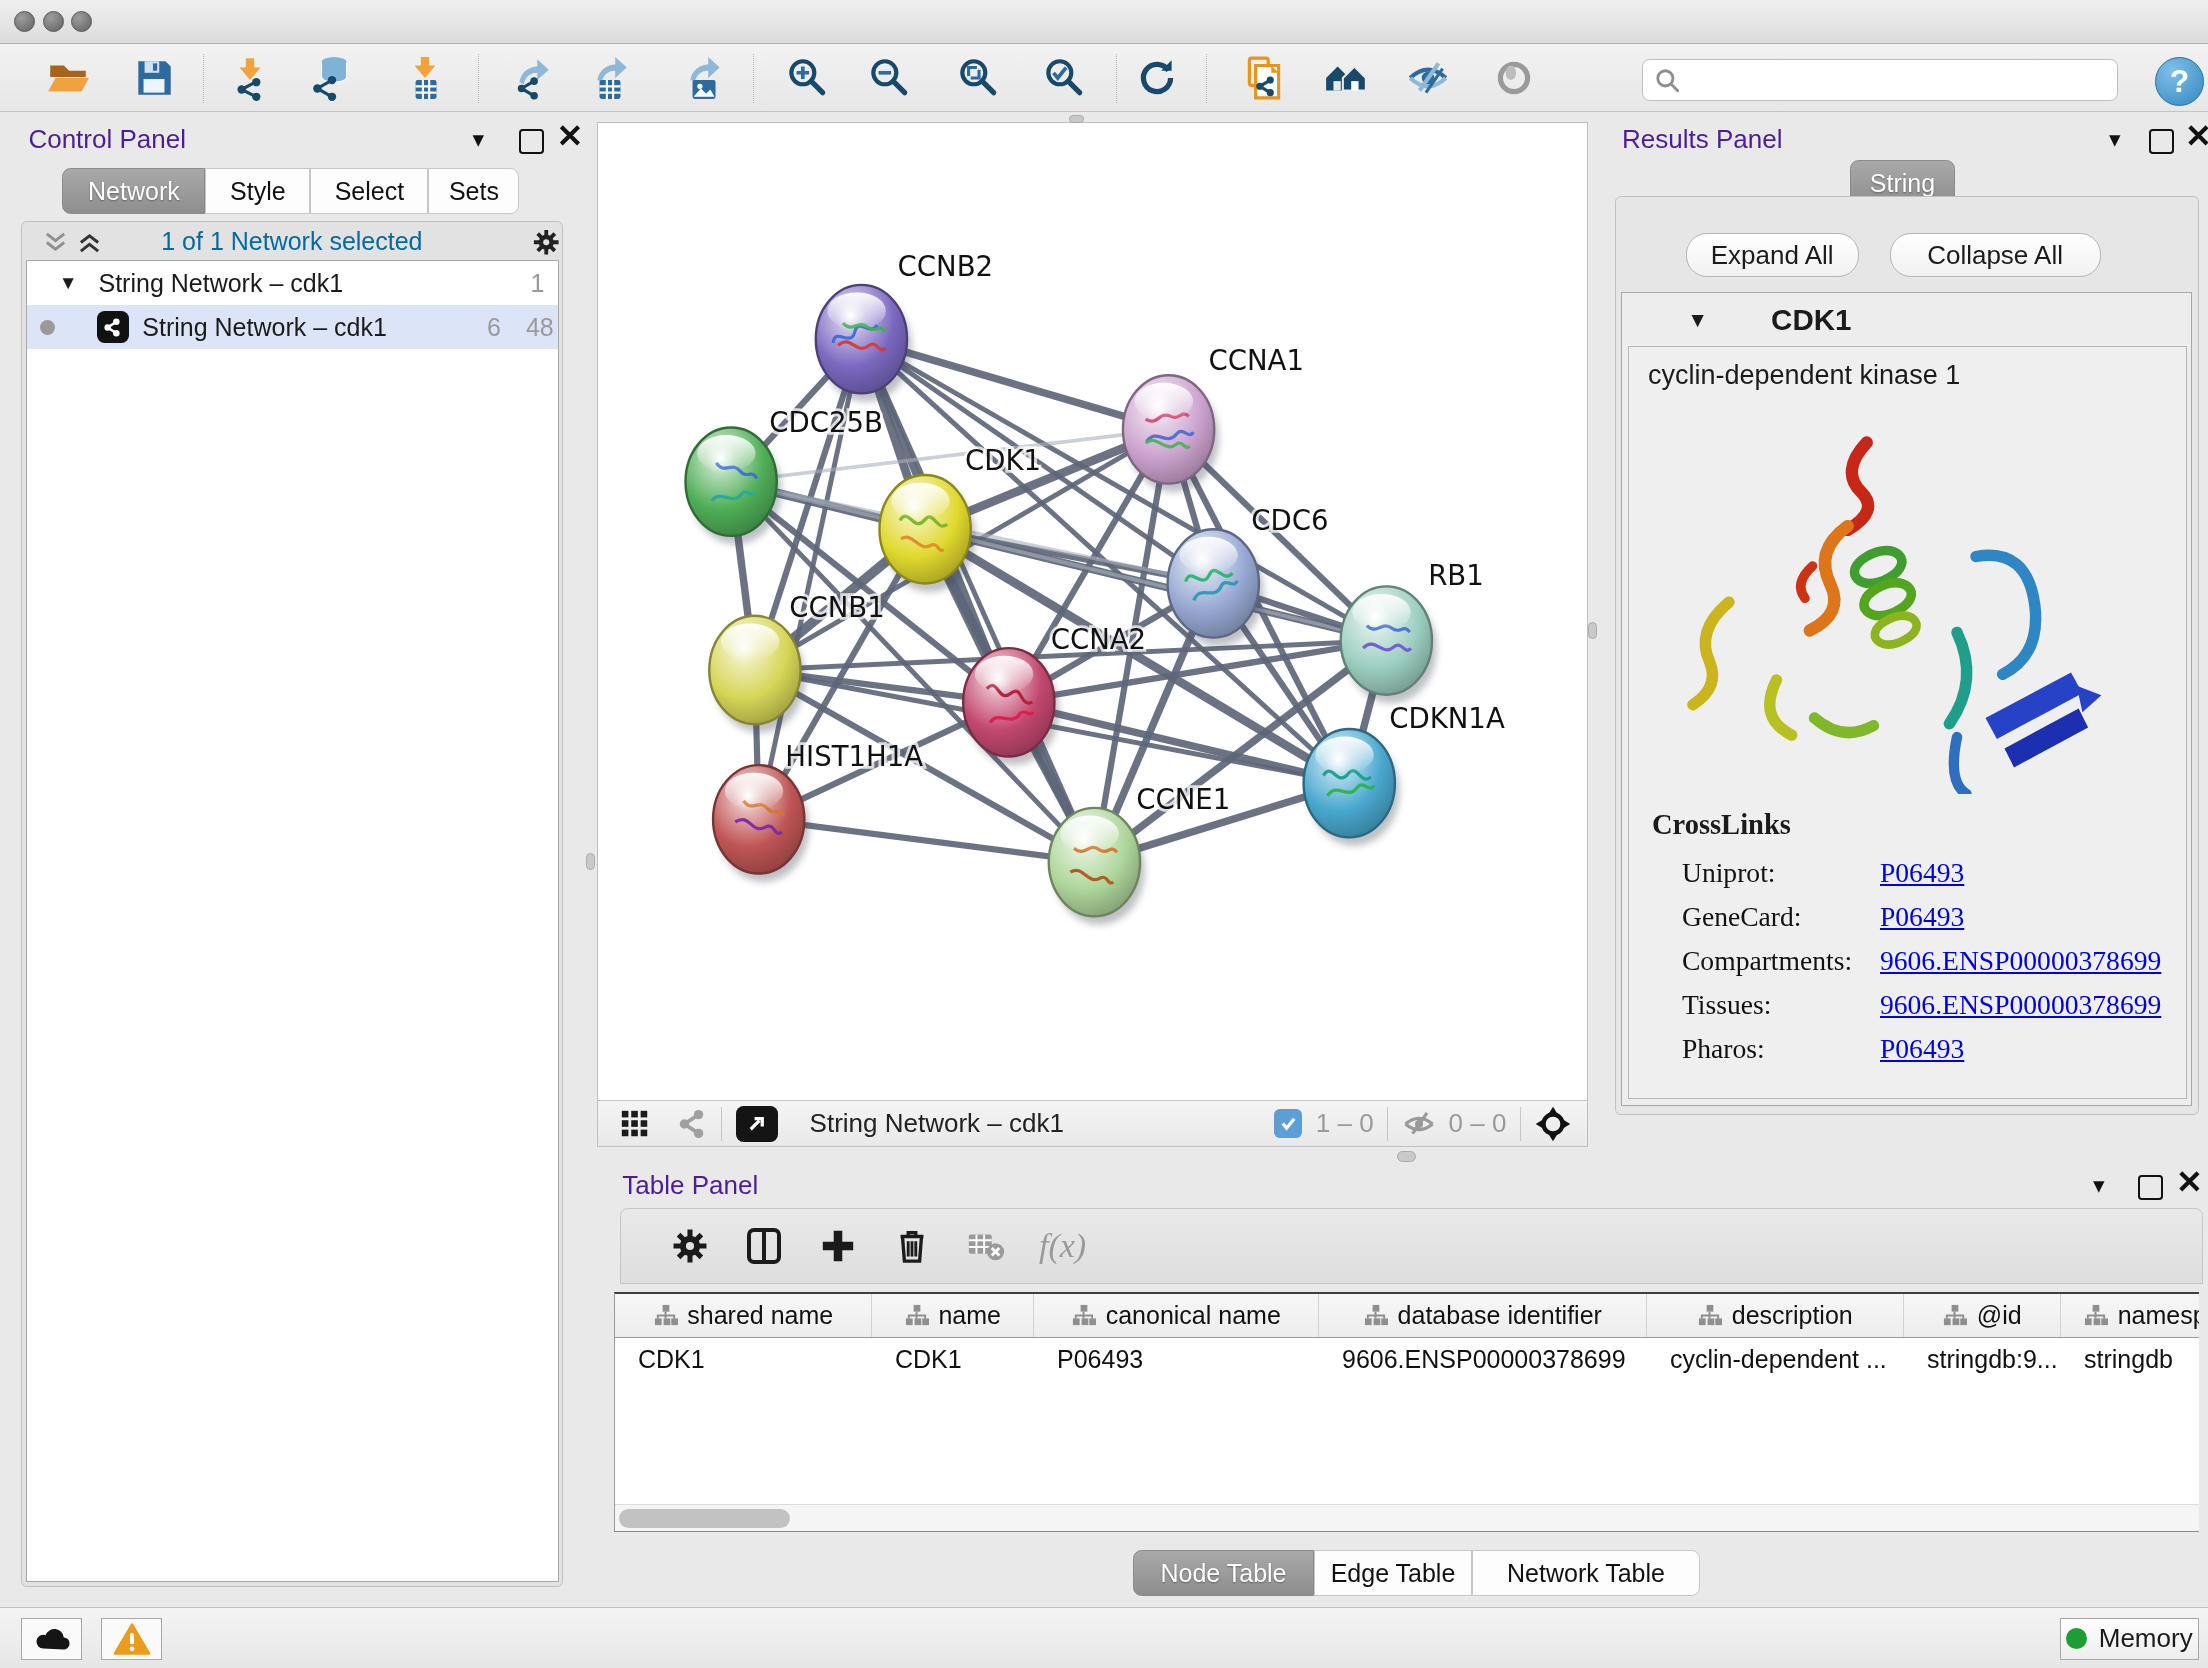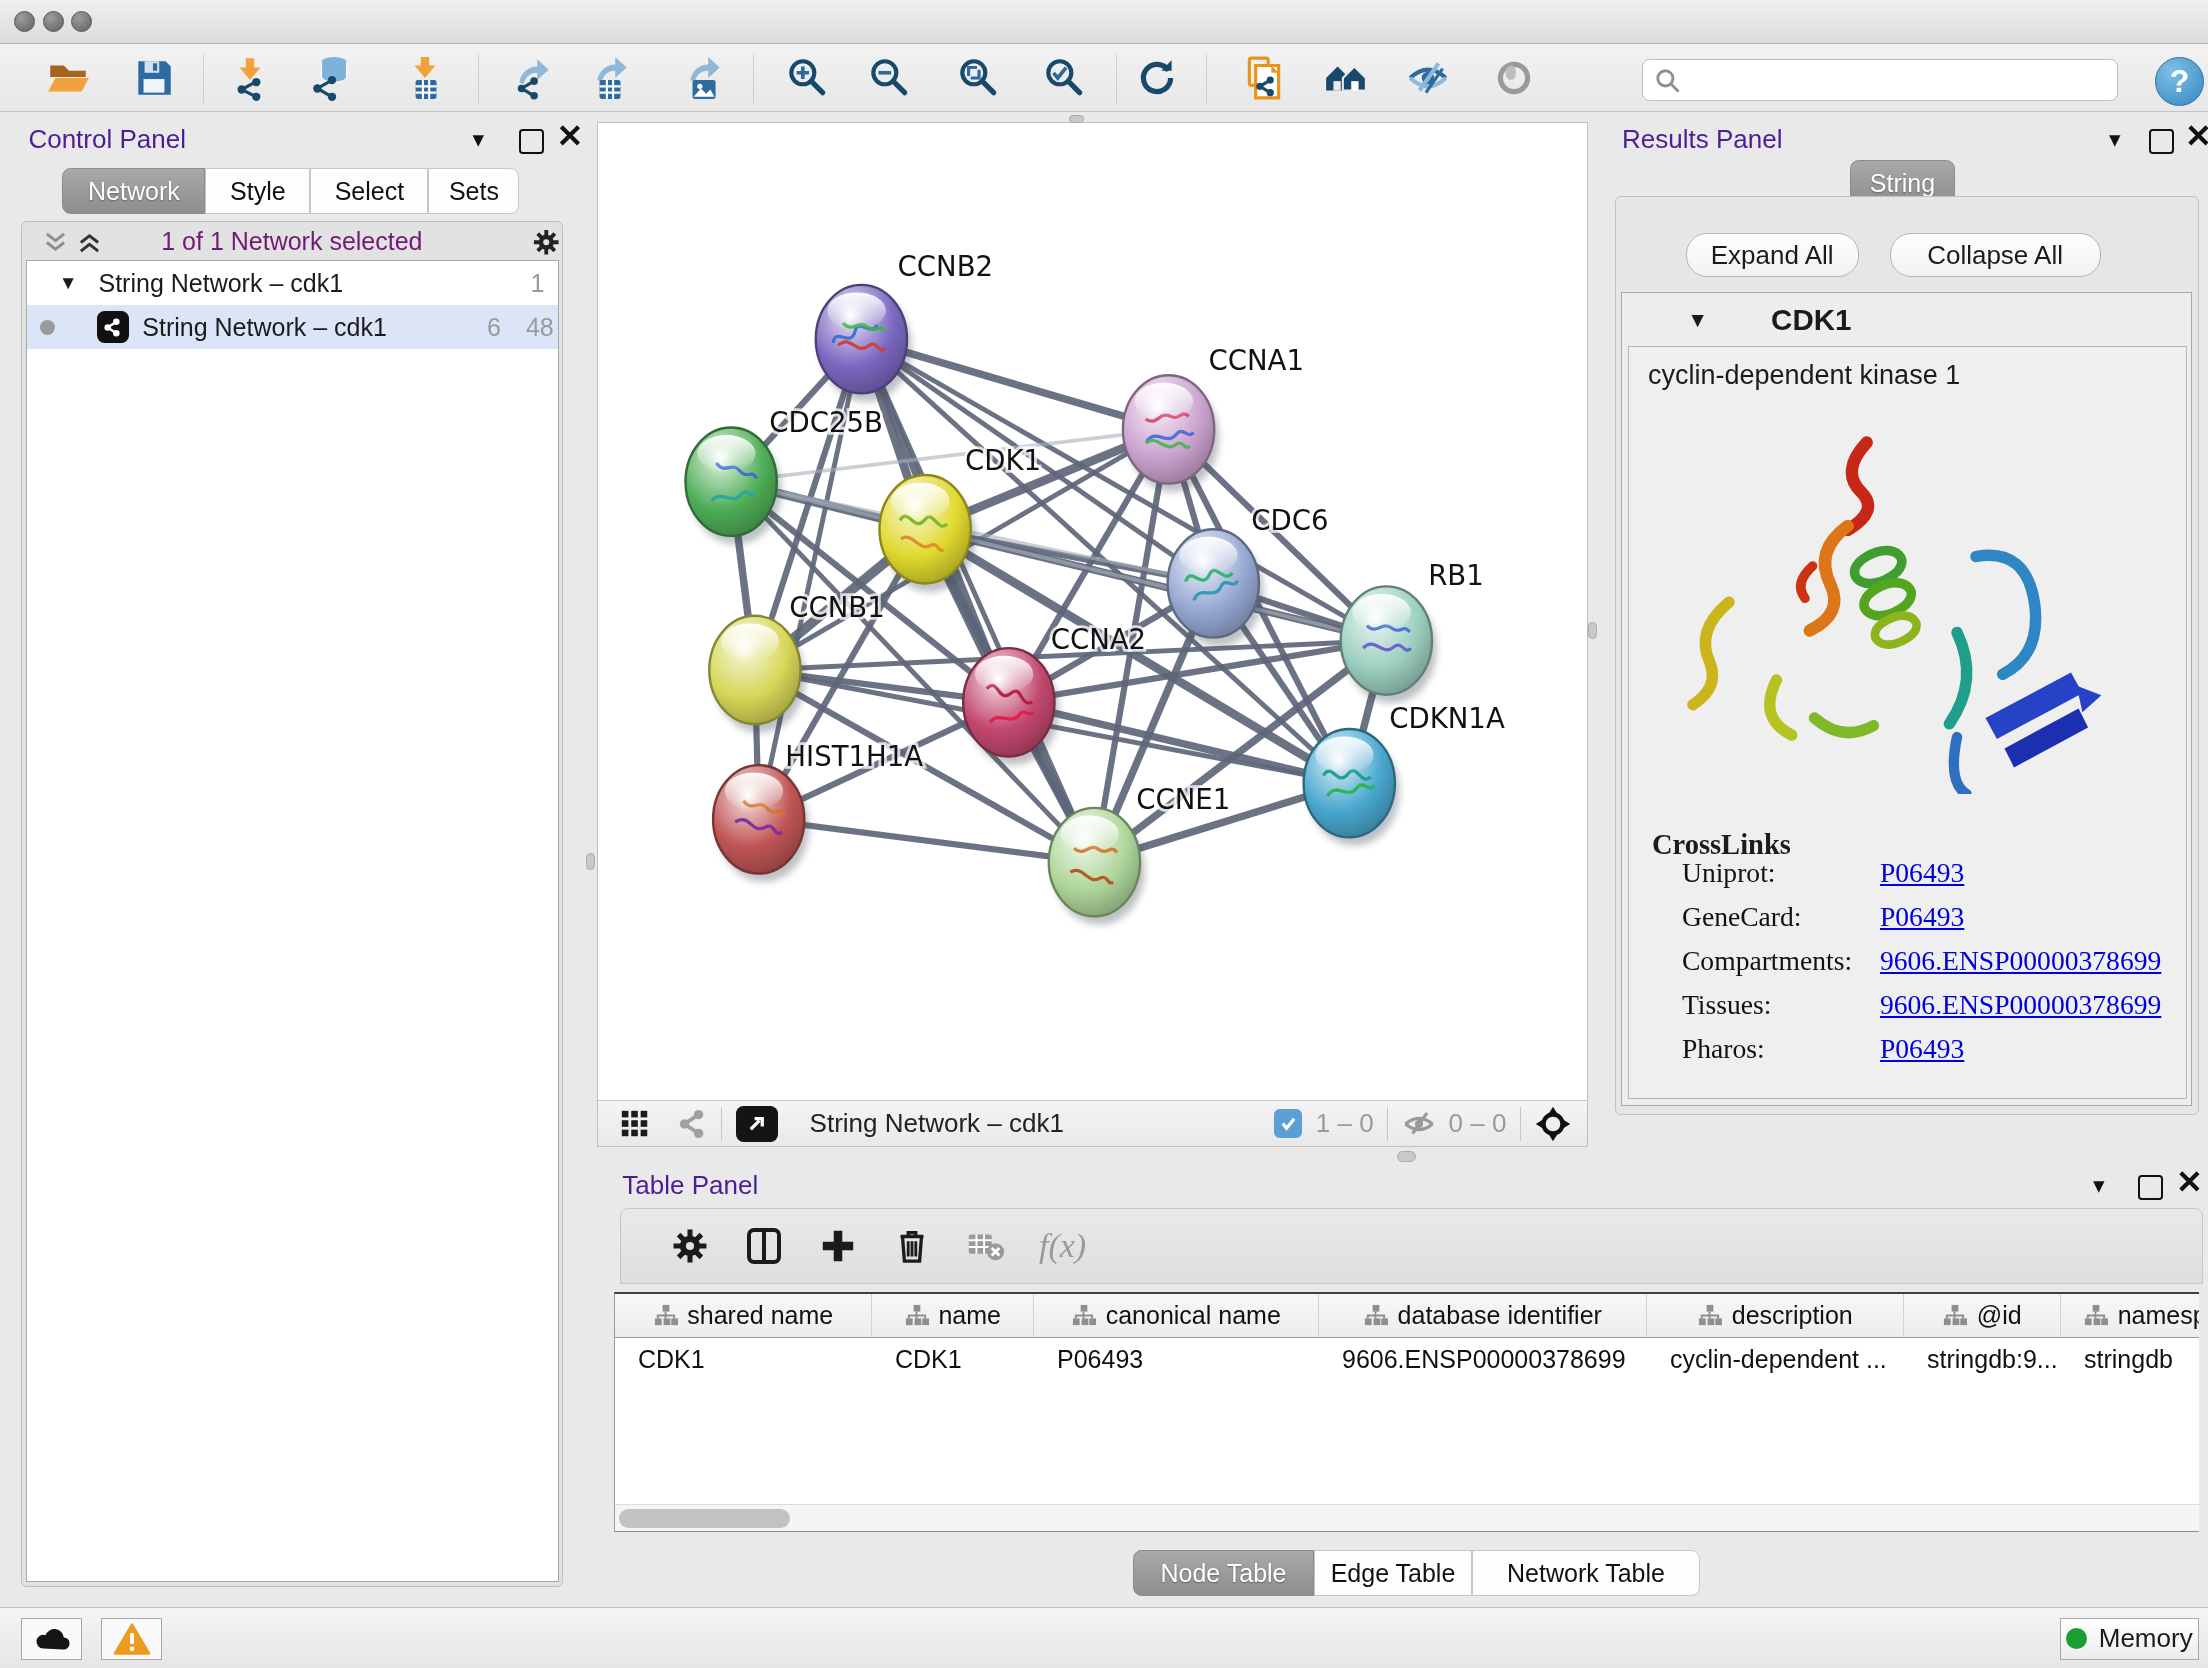--- a/index.html
+++ b/index.html
@@ -26,21 +26,21 @@
   .panel-close { font-size:32px; font-weight:bold; color:#111; line-height:25px; }
 
   
   .seg-tab { height:46px; display:flex; align-items:center; justify-content:center; font-size:25px; background:#fdfdfd; border:1px solid #c6c6c6; color:#111; }
   .seg-tab.first { border-radius:8.6px 0 0 8.6px; }
   .seg-tab.last  { border-radius:0 8.6px 8.6px 0; }
   .seg-tab.active { background:linear-gradient(#a9a9a9,#8e8e8e); color:#fff; text-shadow:0 1px 1.9px rgba(0,0,0,.35); border-color:#8a8a8a; }
 
   
   .groupbox { background:#e2e2e2; border:1px solid #c0c0c0; border-radius:5.7px; }
-  .selector-text { font-size:25px; color:#701a75; }
+  .selector-text { font-size:25px; color:#0369a1; }
   .net-list { background:#fff; border:1px solid #a8a8a8; }
   .tree-row { height:44px; display:flex; align-items:center; font-size:25px; }
   .tree-row.selected { background:#dbe5f7; }
   .count { color:#9a9a9a; }
   .share-chip { width:32px; height:32px; background:#111; border-radius:7.6px; display:flex; align-items:center; justify-content:center; }
 
   
   .network-panel { left:597px; top:122px; width:991px; height:1025px; background:#fff; border:1px solid #bfbfbf; }
   .net-statusbar { position:absolute; left:0; bottom:0; width:100%; height:46px; background:linear-gradient(#f4f4f4,#e9e9e9); border-top:1px solid #c6c6c6; display:flex; align-items:center; }
   .sb-sep { width:0; height:34px; border-left:1px solid #c6c6c6; margin:0 13.3px; }
@@ -606,21 +606,21 @@
             <path d="M215 184 c30 -18 52 6 24 22 c-30 18 -52 -6 -24 -22" stroke="#53a51e" stroke-width="10"></path>
             <path d="M225 218 c26 -16 46 5 21 19 c-26 16 -46 -5 -21 -19" stroke="#8cb41e" stroke-width="9"></path>
             <path d="M300 230 q24 50 -8 96" stroke="#1f9e8c" stroke-width="12"></path>
             <path d="M320 150 q54 -10 62 52 q6 52 -34 72" stroke="#2f86c4" stroke-width="12"></path>
             <path d="M300 340 q-10 48 10 60" stroke="#2e6fc0" stroke-width="11"></path>
           </g>
           <path d="M330 320 L420 272 L432 294 L342 342 z" fill="#2643c8"></path>
           <path d="M350 352 L428 310 L438 330 L360 372 z" fill="#1b2fb0"></path>
           <path d="M426 286 l26 10 -20 18 z" fill="#2643c8"></path>
         </svg>
-        <div class="abs serif" style="left:23px; top:462px; font-size:28.5px; font-weight:bold;margin-top:20px;">CrossLinks</div>
+        <div class="abs serif" style="left:23px; top:462px; font-size:28.5px; font-weight:bold;">CrossLinks</div>
         <div class="abs" style="left:53px; top:504px; width:495px;" id="crosslinks-rows">
             <div style="display: flex; height: 44px; align-items: center;">
               <span class="xlabel" style="width: 198px;">Uniprot:</span>
               <a class="xlink">P06493</a>
             </div>
             <div style="display: flex; height: 44px; align-items: center;">
               <span class="xlabel" style="width: 198px;">GeneCard:</span>
               <a class="xlink">P06493</a>
             </div>
             <div style="display: flex; height: 44px; align-items: center;">

